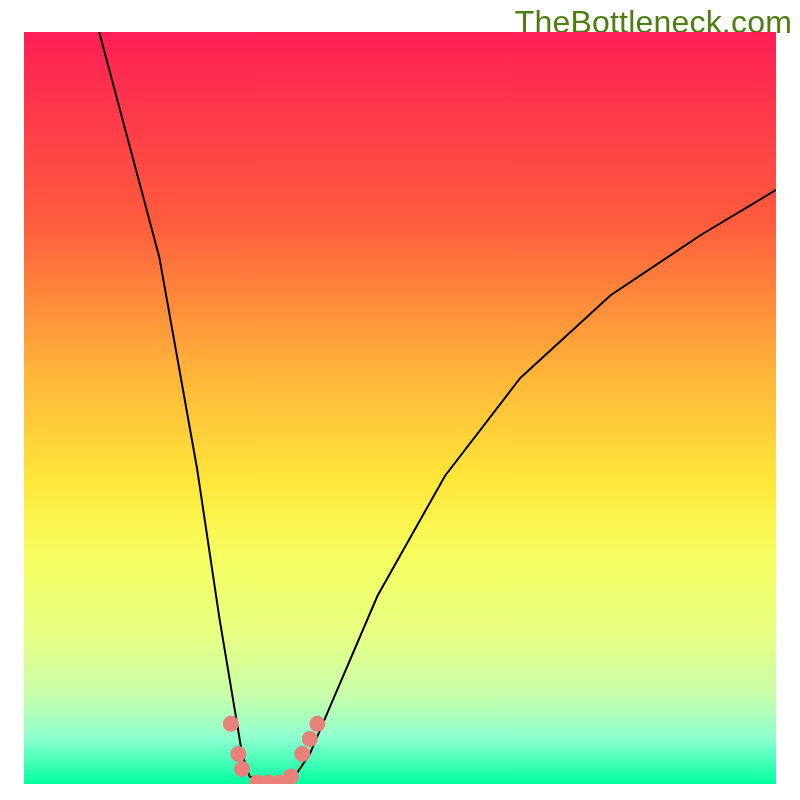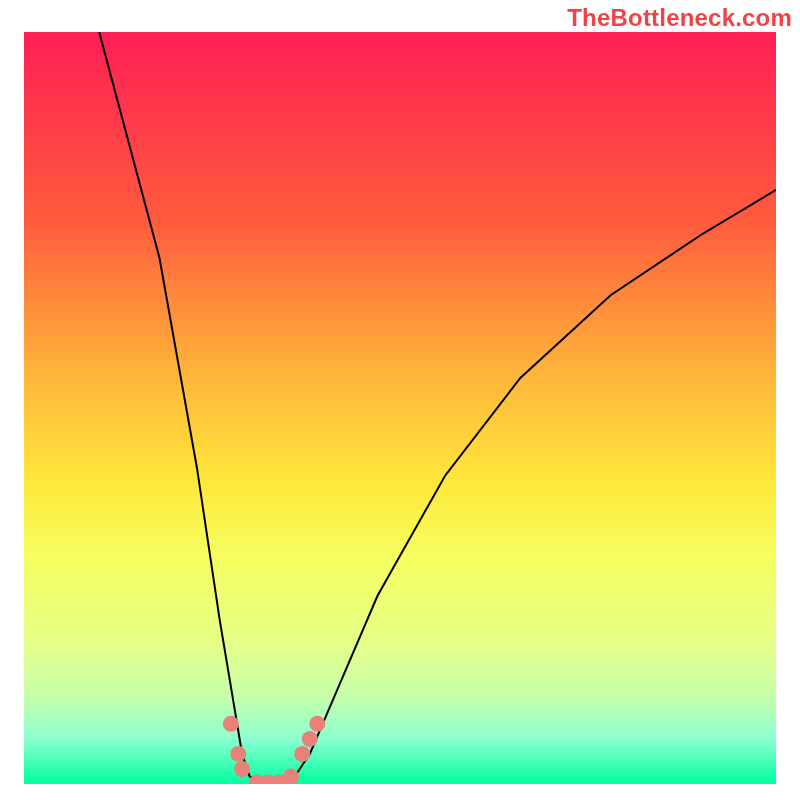--- a/index.html
+++ b/index.html
@@ -14,24 +14,24 @@
   .wrap {
     position: relative;
     width: 800px;
     height: 800px;
     background: #fff;
   }
   .attribution {
     position: absolute;
     top: 4px;
     right: 8px;
-    color: #ef4444;
-    font-size: 24px;
+    color: #4d7c0f;
+    font-size: 32px;
     letter-spacing: 0.2px;
-    font-weight: 700;
+    font-weight: 400;
   }
   .plot {
     position: absolute;
     left: 24px;
     top: 32px;
     width: 752px;
     height: 752px;
     background: #fff;
   }
   .canvas {

